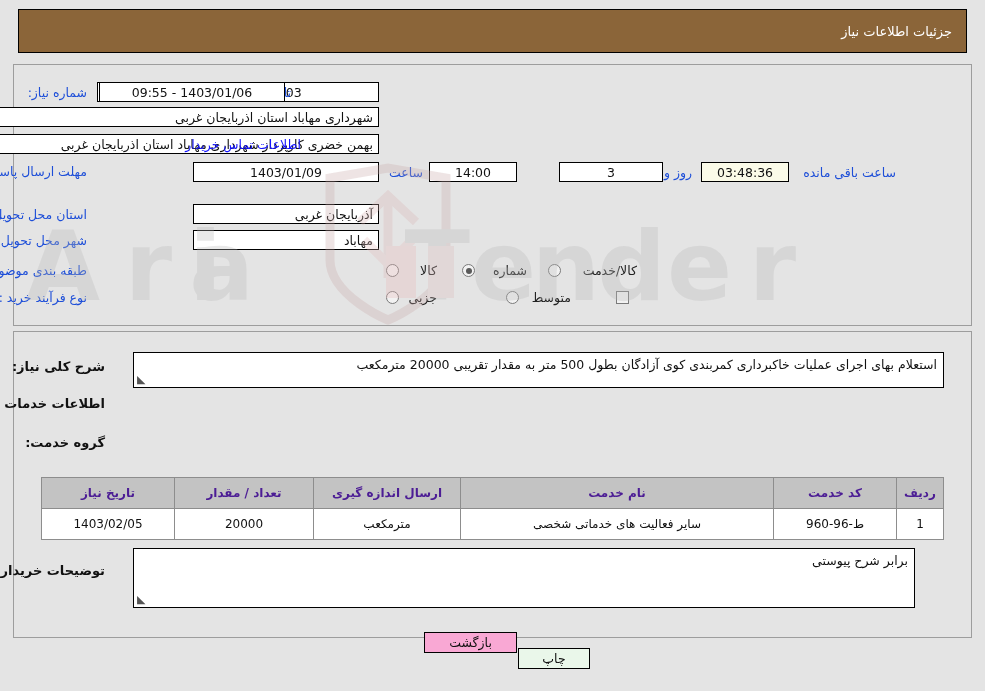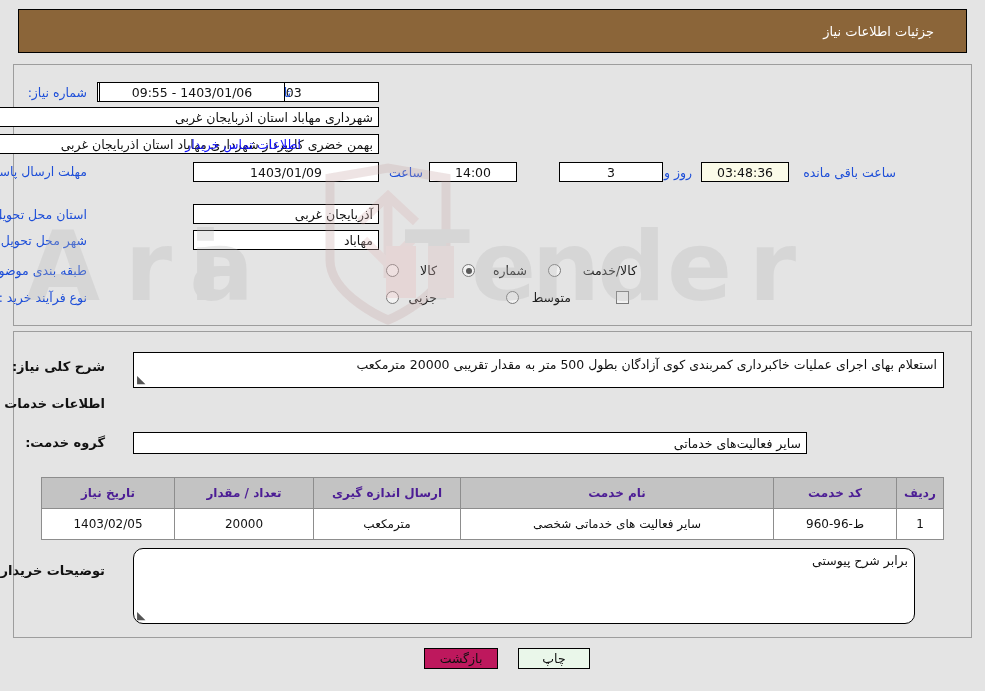--- a/index.html
+++ b/index.html
@@ -23,21 +23,21 @@
     left: 18px;
     top: 9px;
     width: 949px;
     height: 44px;
     background: #8b6539;
     border: 1px solid #000;
     box-sizing: border-box;
     display: flex;
     align-items: center;
     justify-content: flex-start;
-    padding-right: 32px;
+    padding-right: 14px;
   }
   .header-title {
     color: #ffffff;
     font-size: 13px;
     letter-spacing: .3px;
   }
 
   
   .panel {
     position: absolute;
@@ -186,21 +186,21 @@
     height: 21px;
     font-size: 12.5px;
     font-family: "DejaVu Sans", "Liberation Sans", sans-serif;
     color: #111;
     display: flex;
     align-items: center;
     justify-content: center;
     cursor: pointer;
   }
   #btn-print { background: #eaf7ea; left: 518px; top: 648px; width: 72px; }
-  #btn-back  { background: #be185d; left: 424px; top: 648px; width: 74px; }
+  #btn-back  { background: #f9a8d4; left: 424px; top: 632px; width: 93px; }
 
   
   #watermark {
     position: absolute;
     left: 0; top: 150px;
     width: 985px; height: 220px;
     pointer-events: none;
     opacity: .30;
     z-index: 5;
   }
@@ -286,21 +286,20 @@
 
   <div class="sec-head" style="right:880px; top:359px;">شرح کلی نیاز:</div>
   <div class="ta" style="right:41px; top:352px; width:811px; height:36px;">
     <span>استعلام بهای اجرای عملیات خاکبرداری کمربندی کوی آزادگان بطول 500 متر به مقدار تقریبی 20000 مترمکعب</span>
     <span class="grip">◢</span>
   </div>
 
   <div class="sec-head" style="right:880px; top:396px;">اطلاعات خدمات مورد نیاز</div>
 
   <div class="sec-head" style="right:880px; top:435px;">گروه خدمت:</div>
-  <div class="inp right" style="right:178px; top:432px; width:674px; height:22px;">سایر فعالیت‌های خدماتی</div>
 
   <table id="items-table">
     <thead>
       <tr>
         <th style="width:44px;">ردیف</th>
         <th style="width:120px;">کد خدمت</th>
         <th>نام خدمت</th>
         <th style="width:144px;">ارسال اندازه گیری</th>
         <th style="width:136px;">تعداد / مقدار</th>
         <th style="width:130px;">تاریخ نیاز</th>
@@ -312,21 +311,21 @@
         <td>ط-96-960</td>
         <td>سایر فعالیت های خدماتی شخصی</td>
         <td>مترمکعب</td>
         <td>20000</td>
         <td>1403/02/05</td>
       </tr>
     </tbody>
   </table>
 
   <div class="sec-head" style="right:880px; top:563px;">توضیحات خریدار:</div>
-  <div class="ta" style="right:70px; top:548px; width:782px; height:76px;border-radius:10px;">
+  <div class="ta" style="right:70px; top:548px; width:782px; height:60px;">
     <span>برابر شرح پیوستی</span>
     <span class="grip">◢</span>
   </div>
 
   <div class="btn" id="btn-print">چاپ</div>
   <div class="btn" id="btn-back">بازگشت</div>
 
 </div>
 
 </body></html>

